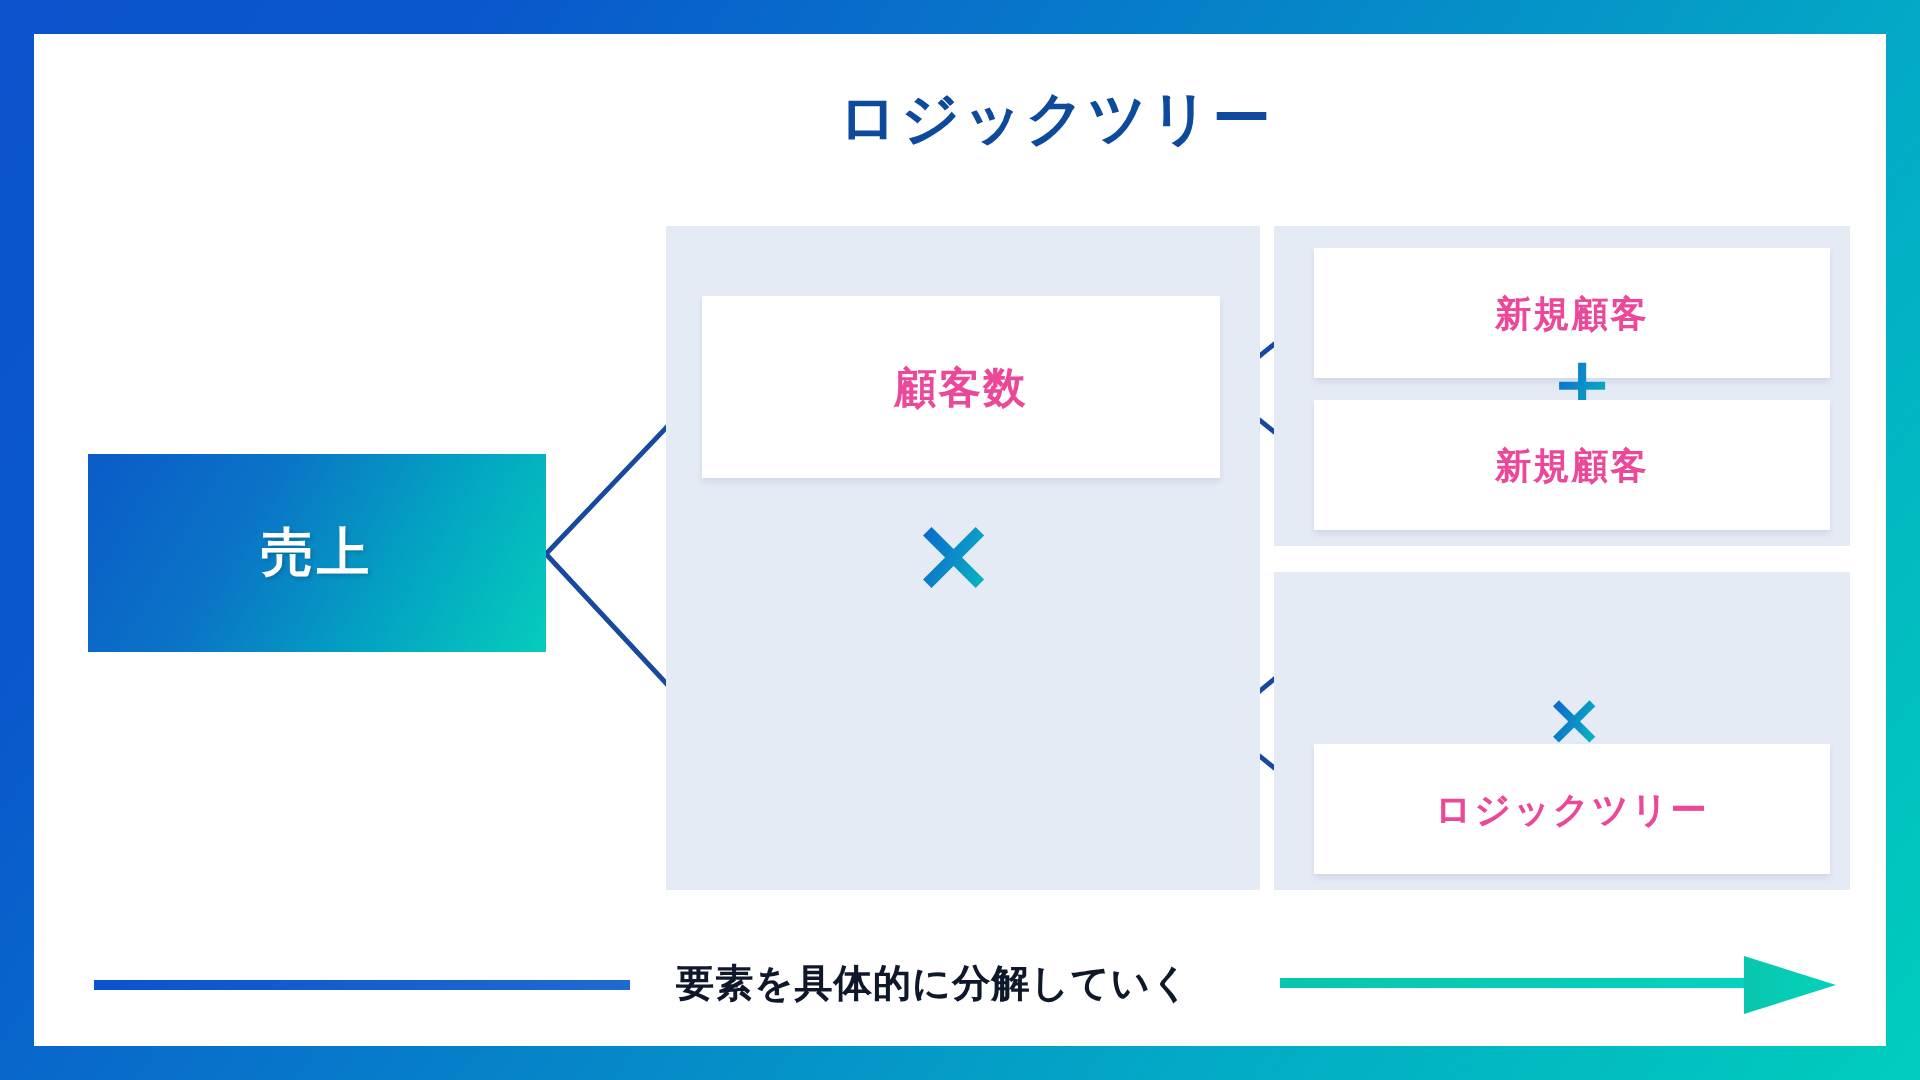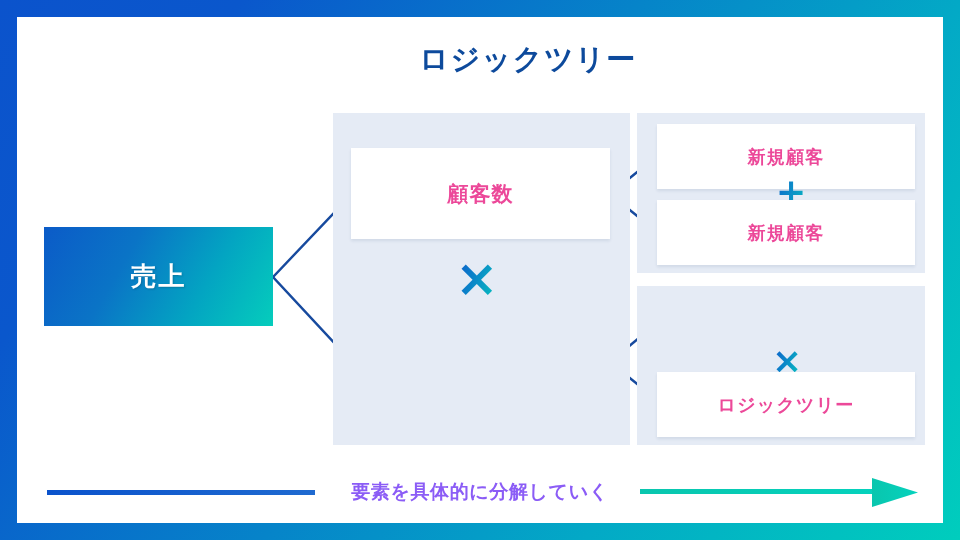--- a/index.html
+++ b/index.html
@@ -130,25 +130,25 @@
   .footer-line-left {
     position: absolute;
     left: 47px; top: 490px;
     width: 268px; height: 5px;
     background: linear-gradient(90deg, #0b53cc 0%, #1f6ad0 100%);
   }
   .footer-caption {
     position: absolute;
     left: 338px; top: 479px;
     width: 284px;
-    text-align: center;
+    text-align: left;
     font-size: 19px;
     font-weight: bold;
     letter-spacing: 0.6px;
-    color: #8b5cf6;
+    color: #0f172a;
   }
   .footer-arrow {
     position: absolute;
     left: 640px; top: 478px;
     width: 278px; height: 30px;
   }
 </style>
 </head>
 <body>
 

